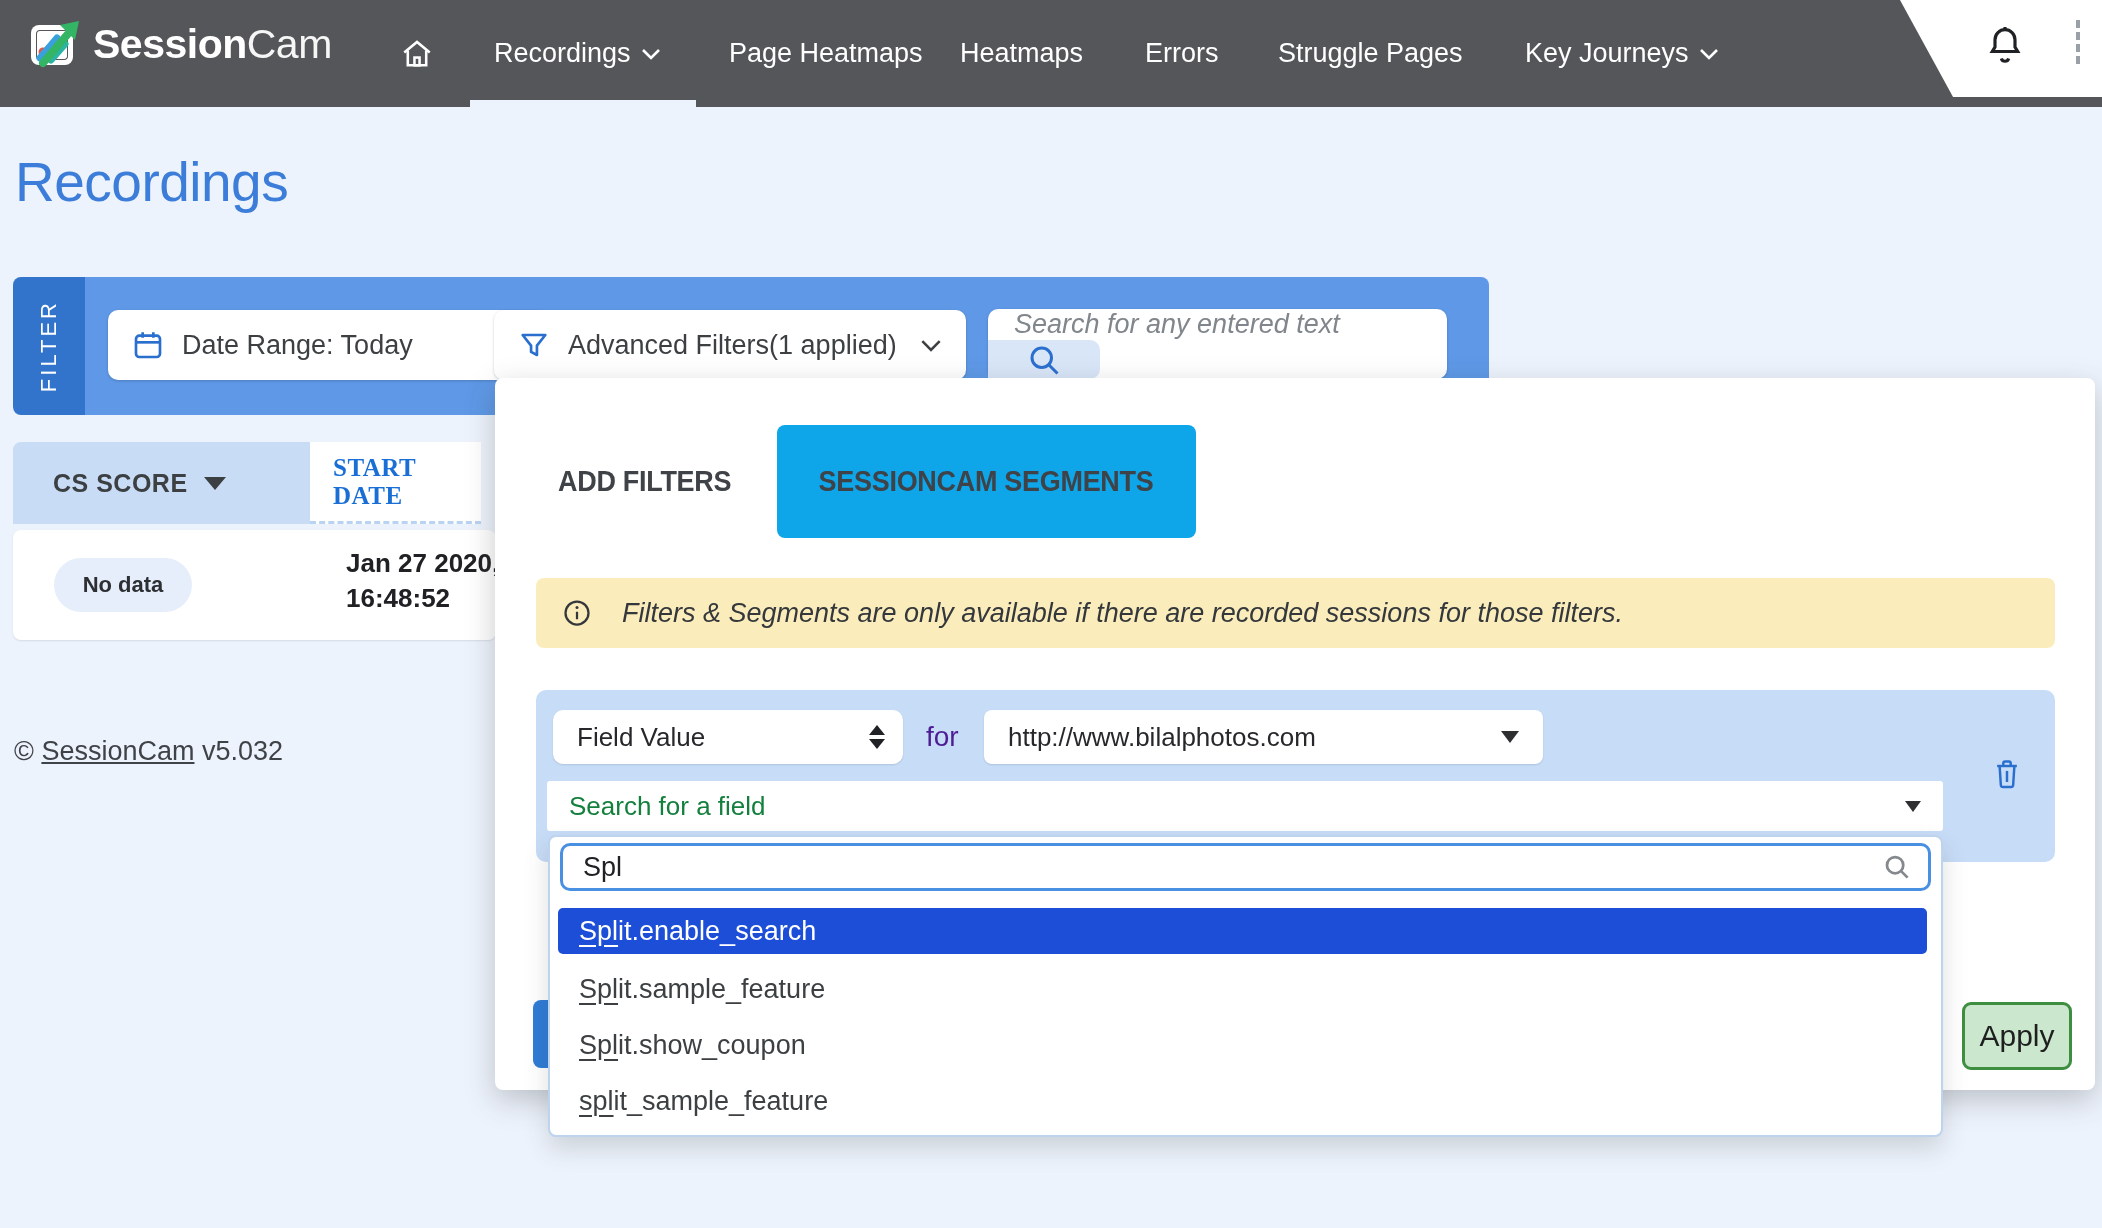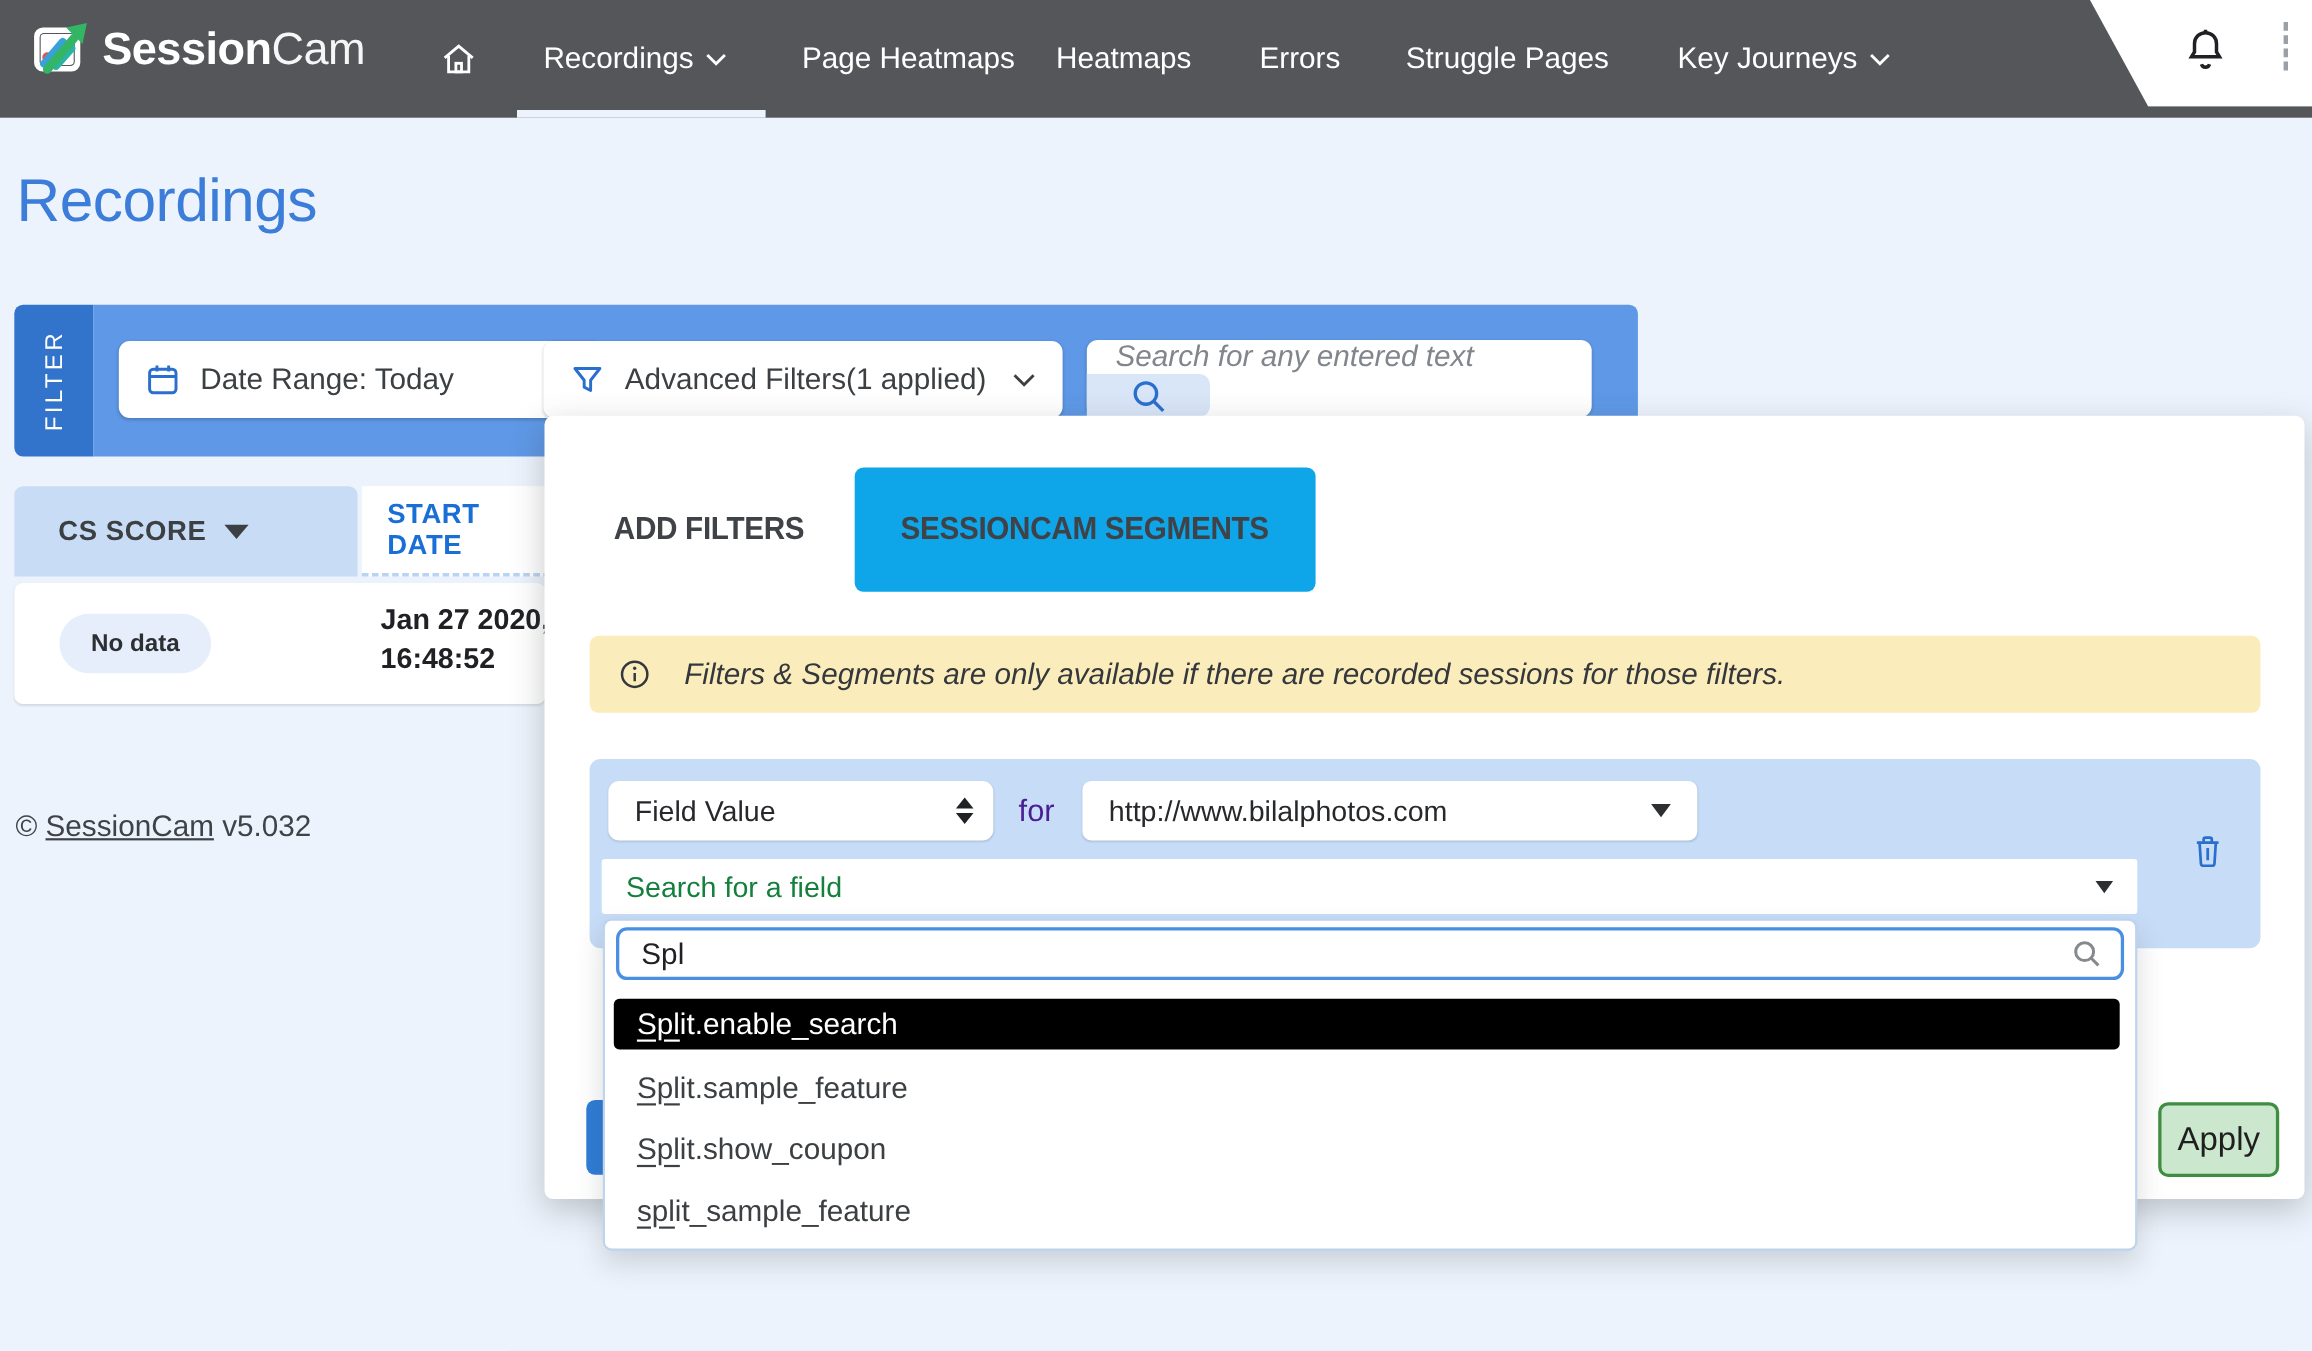--- a/index.html
+++ b/index.html
@@ -45,22 +45,22 @@
   .search-box .ph{ flex:1; padding-left:26px; font-size:27px; font-style:italic; color:#80868b; }
   .search-btn{ width:112px; height:70px; background:#d9e6f8; border-radius:0 10px 10px 0;
                display:flex; align-items:center; justify-content:center; cursor:pointer; }
 
   
   .th-cs{ position:absolute; left:13px; top:442px; width:312px; height:82px; background:#c9dcf5;
           border-radius:8px 8px 0 0; display:flex; align-items:center; padding-left:40px; gap:16px; cursor:pointer; }
   .th-cs .lbl{ font-size:25px; font-weight:700; color:#3c4043; letter-spacing:.5px; }
   .tri-down{ width:0; height:0; border-left:11px solid transparent; border-right:11px solid transparent;
              border-top:13px solid #3c4043; }
-  .th-sd{ position:absolute; left:329px; top:442px; width:171px; height:82px; background:#ffffff;
-          border-bottom:3px dashed #b9d3f2; display:flex; align-items:center; padding-left:23px; cursor:pointer; }
+  .th-sd{ position:absolute; left:310px; top:442px; width:171px; height:82px; background:#ffffff;
+          border-bottom:3px dashed #b9d3f2; display:flex; align-items:center; padding-left:23px; cursor:pointer;font-family:Liberation Serif, serif; }
   .th-sd .lbl{ font-size:25px; font-weight:700; color:#1a6fd6; letter-spacing:.5px; }
   .row-card{ position:absolute; left:13px; top:530px; width:483px; height:110px; background:#fff;
              border-radius:8px; box-shadow:0 1px 2px rgba(0,0,0,.10); }
   .pill{ position:absolute; left:41px; top:28px; width:138px; height:54px; background:#e7eefb;
          border-radius:27px; display:flex; align-items:center; justify-content:center;
          font-size:22px; font-weight:700; color:#2d3033; }
   .date-cell{ position:absolute; left:333px; top:16px; font-size:26px; font-weight:700; color:#202124;
               line-height:35px; white-space:nowrap; }
 
   
@@ -101,21 +101,21 @@
                  border-radius:3px; display:flex; align-items:center; padding:0 22px; cursor:text; }
   .field-search .ph{ flex:1; font-size:26px; color:#15803d; }
 
   .opt-wrap{ position:absolute; left:548px; top:835px; width:1395px; height:302px; background:#fff;
              border:2px solid #bdd3ee; border-radius:8px; box-shadow:0 12px 24px rgba(60,64,67,.18); }
   .spl-input{ position:absolute; left:10px; top:6px; right:10px; height:48px; border:3px solid #4a90e2;
               border-radius:10px; display:flex; align-items:center; padding:0 16px 0 20px; cursor:text; }
   .spl-input .val{ flex:1; font-size:27px; color:#202124; }
   .opt-row{ position:absolute; left:8px; right:14px; height:46px; display:flex; align-items:center;
             padding-left:21px; font-size:27px; color:#3c4043; border-radius:5px; cursor:pointer; white-space:nowrap; }
-  .opt-row.sel{ background:#000000; color:#ffffff; }
+  .opt-row.sel{ background:#1d4ed8; color:#ffffff; }
   .opt-row .u{ text-decoration:underline; text-underline-offset:5px; }
   .add-sliver{ position:absolute; left:533px; top:1000px; width:26px; height:68px; background:#2f7cd6;
                border-radius:8px 0 0 8px; cursor:pointer; }
   .apply-btn{ position:absolute; left:1962px; top:1002px; width:110px; height:68px; background:#cbe7cd;
               border:3px solid #3e8e41; border-radius:9px; display:flex; align-items:center;
               justify-content:center; font-size:30px; font-weight:500; color:#1f1f1f; cursor:pointer; }
   svg{ display:block; }
 </style>
 </head>
 <body>

